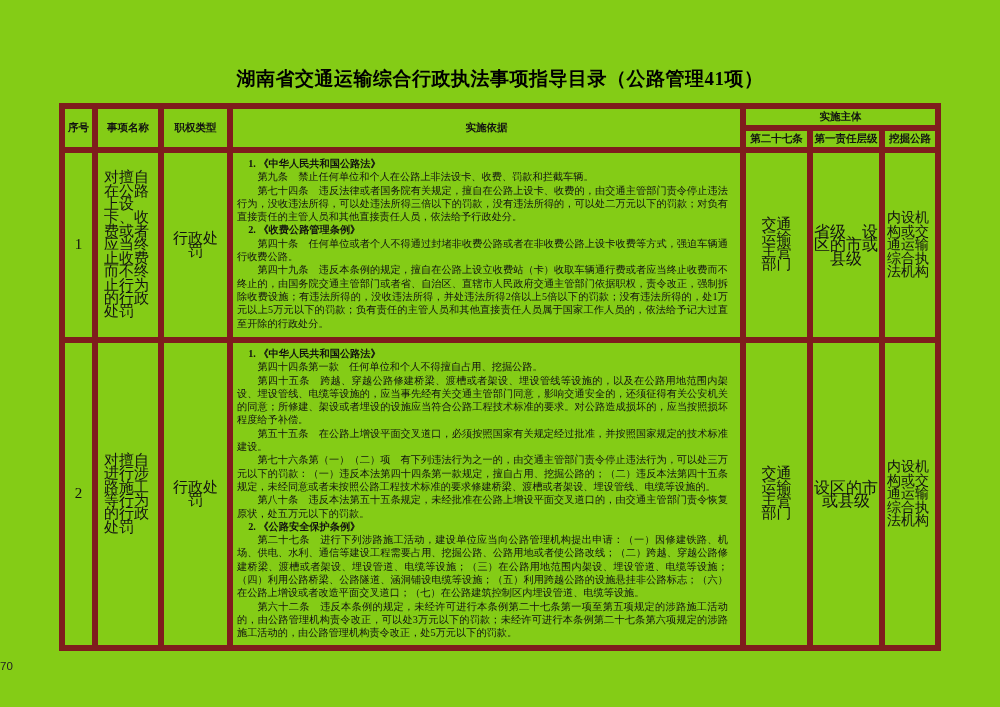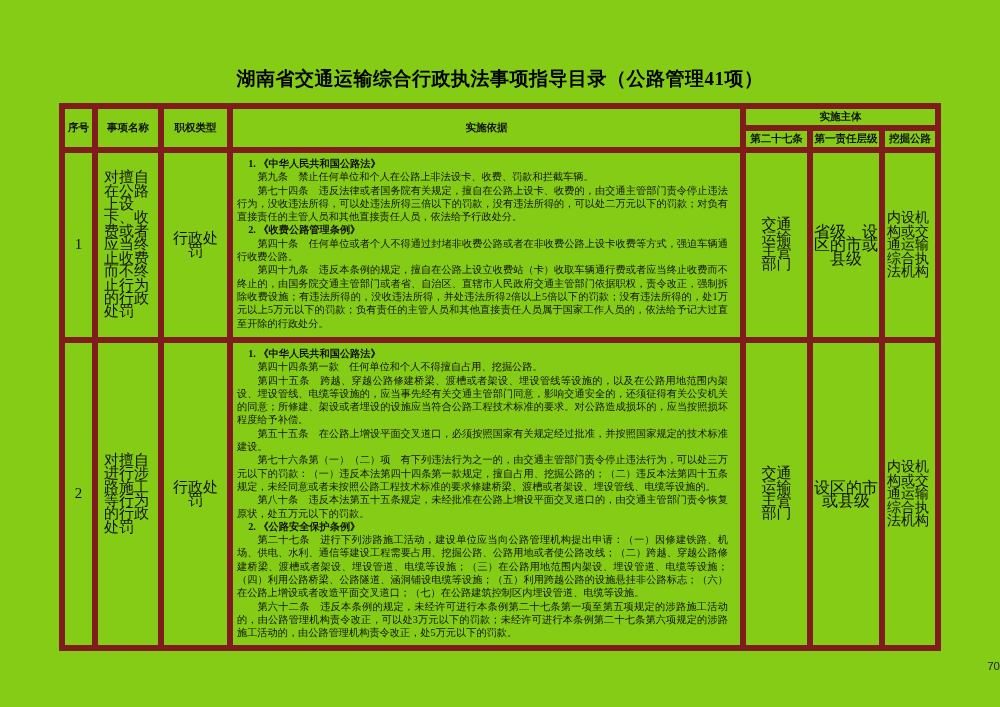--- a/index.html
+++ b/index.html
@@ -56,21 +56,21 @@
     font-size:10.2px;
     line-height:13.3px;
   }
   td.basis-cell p { margin:0; }
   p.law-heading { font-weight:bold; text-indent:1.1em; }
   p.law-text { text-indent:2em; }
   tbody tr:nth-child(1) td { height:190px; }
   tbody tr:nth-child(2) td { height:308px; }
   .page-number {
     margin-top:9px;
-    text-align:right;
+    text-align:left;
     font-size:11.5px;
     font-family:"Liberation Sans","DejaVu Sans",sans-serif;
     color:#222;
   }
 </style>
 </head>
 <body>
 
 <div class="page">
   <div class="title">湖南省交通运输综合行政执法事项指导目录（公路管理41项）</div>

